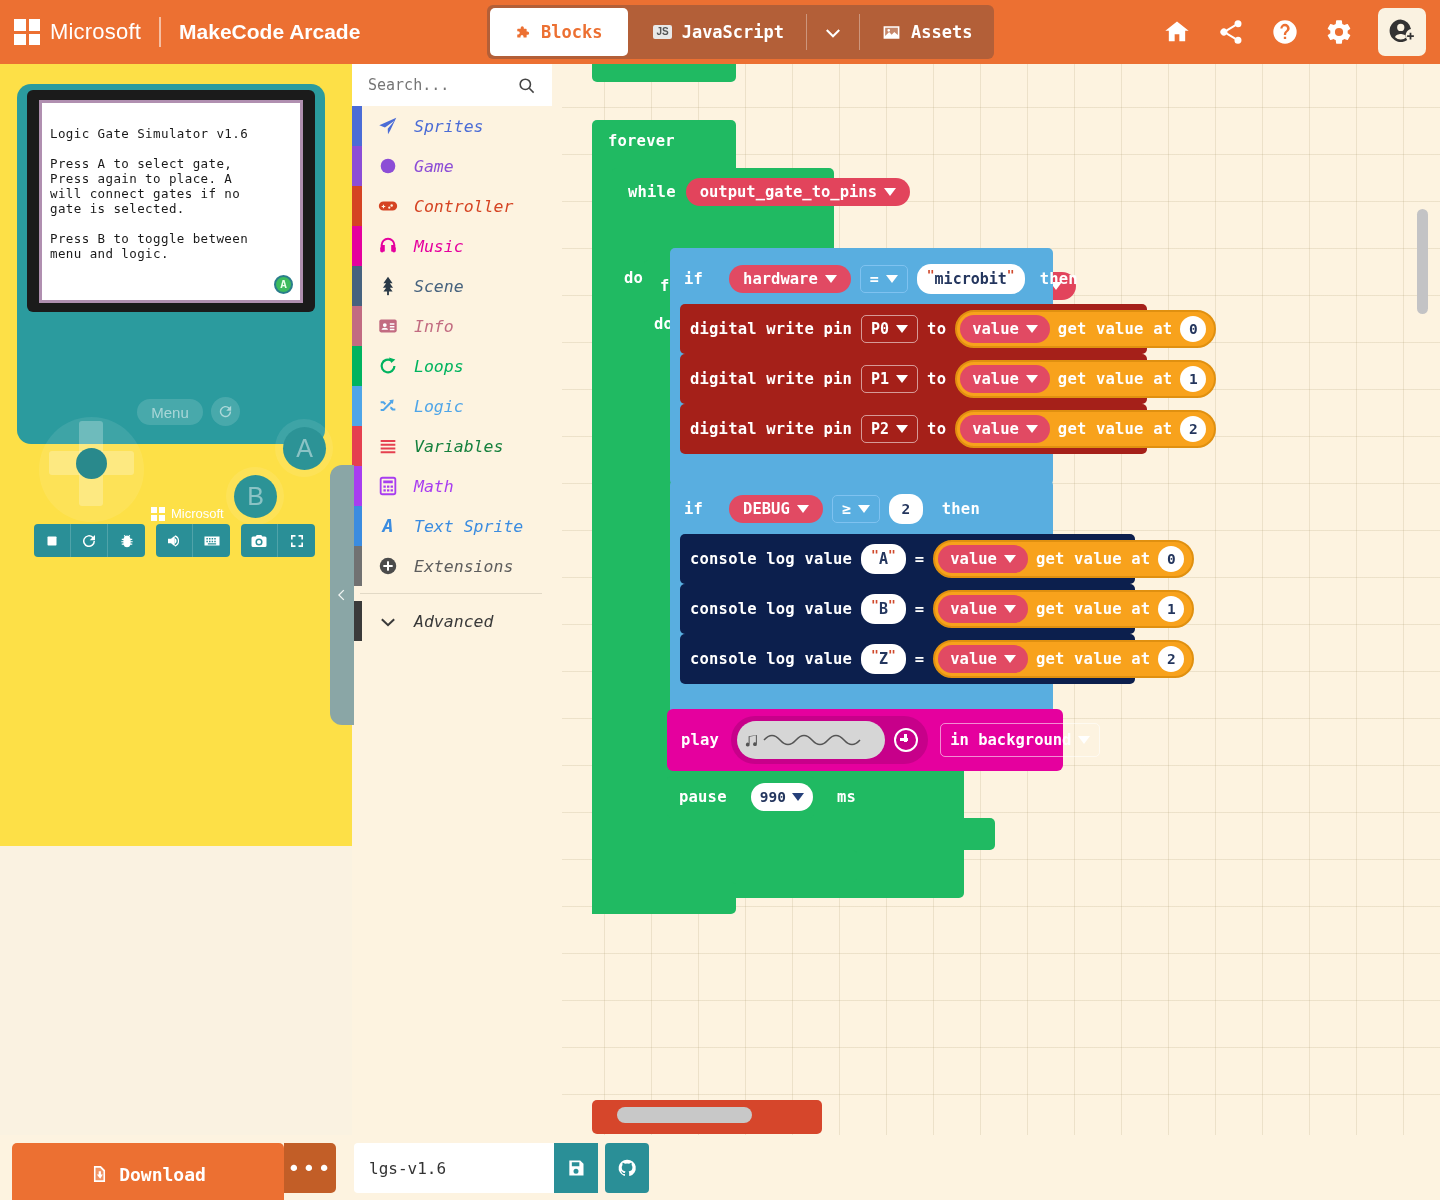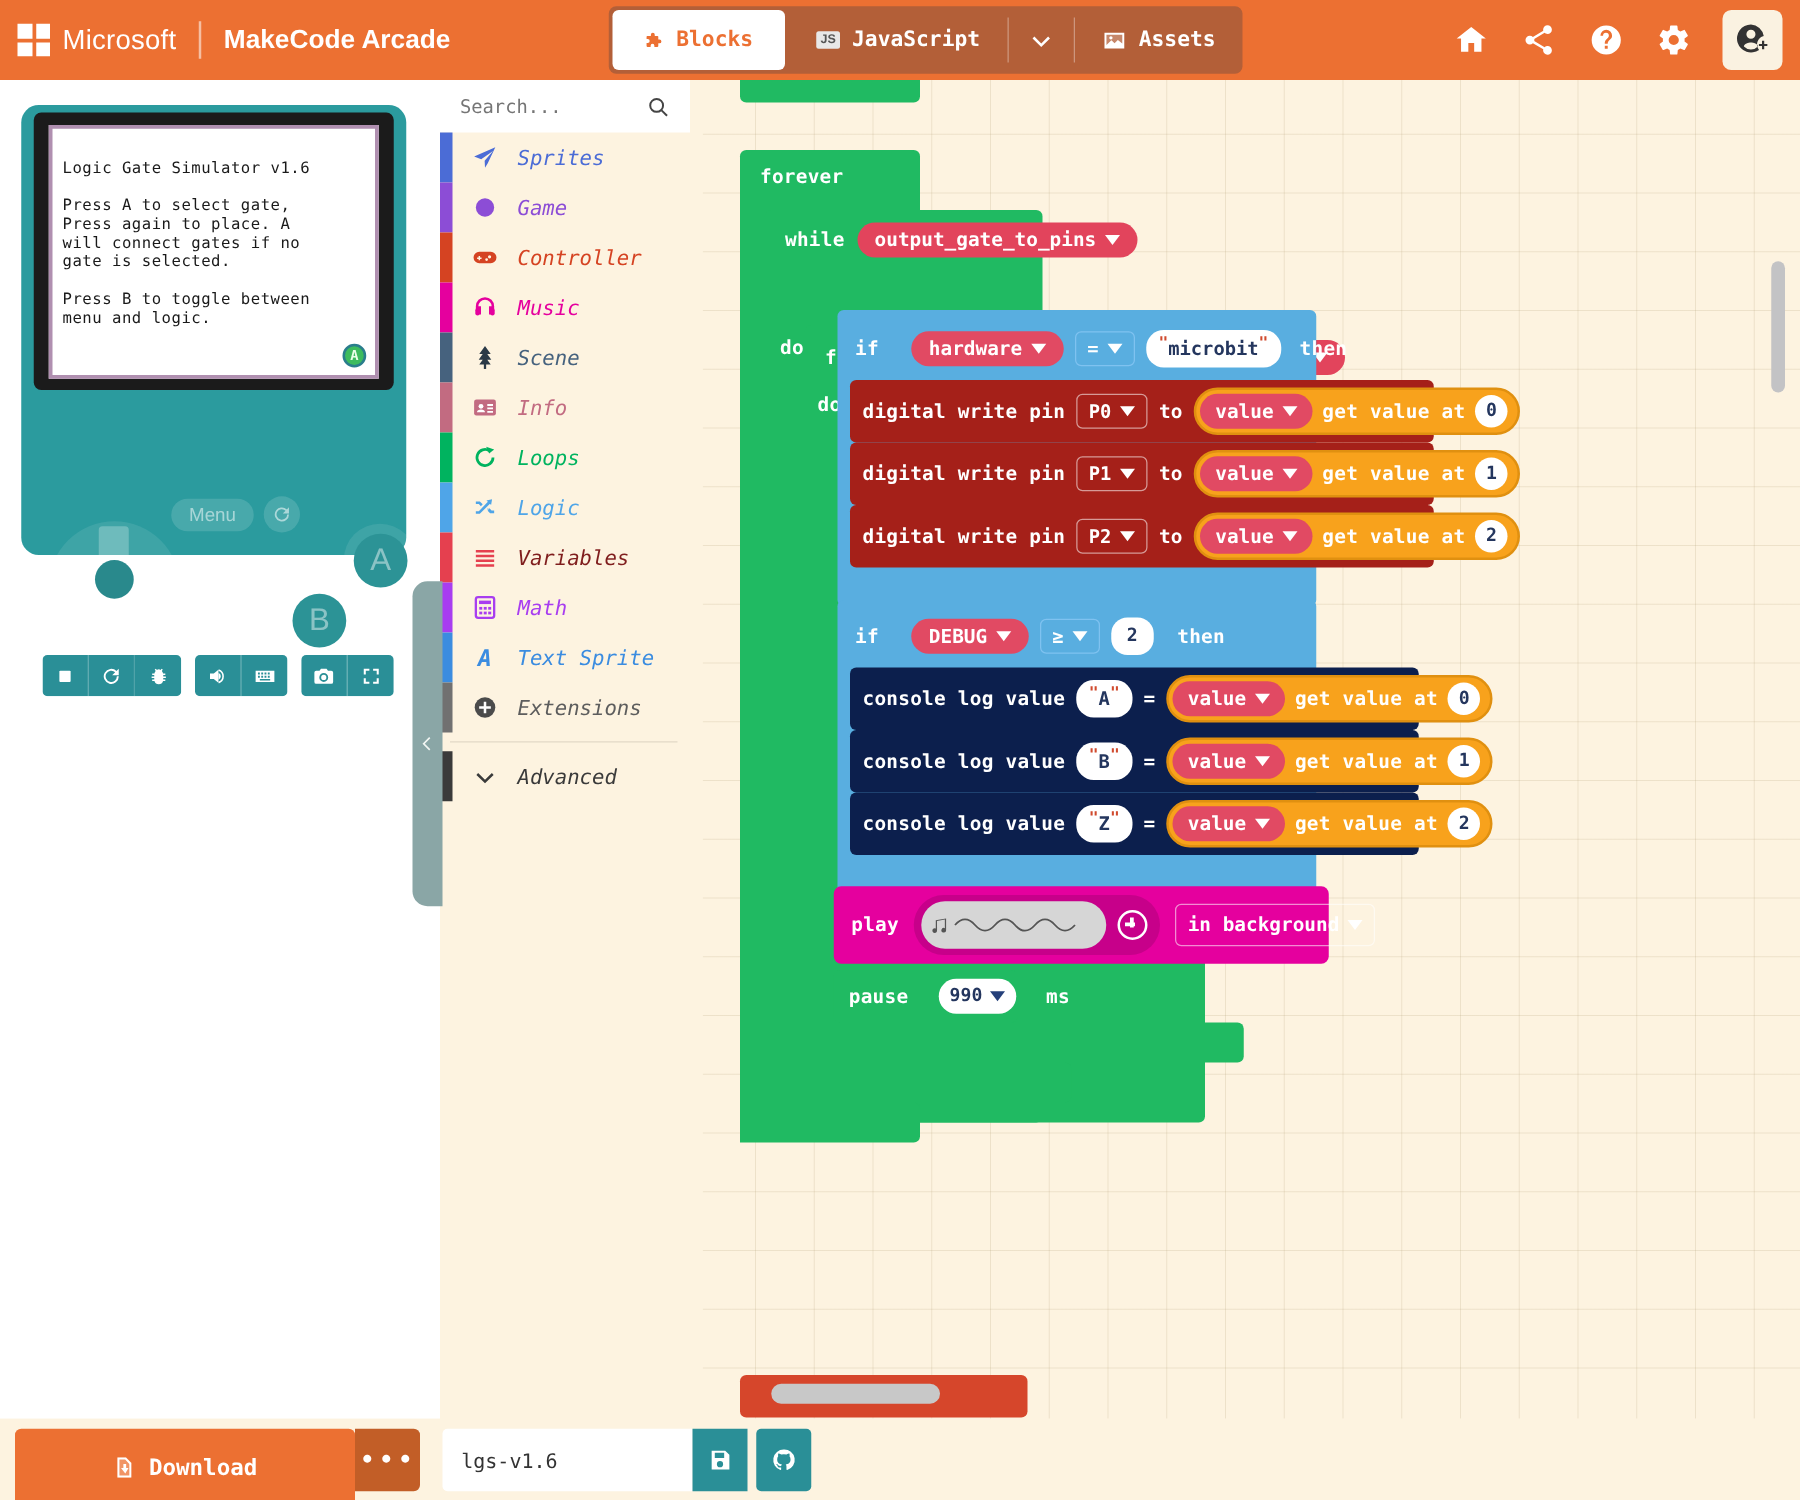--- a/index.html
+++ b/index.html
@@ -48,22 +48,22 @@
   .header-right { position:absolute; right:14px; top:0; height:64px;
     display:flex; align-items:center; gap:24px; }
   .hicon { width:30px; height:30px; color:#fff; display:flex;
     align-items:center; justify-content:center; cursor:pointer; }
   .hicon svg { width:28px; height:28px; fill:#fff; }
   .avatar-btn { width:48px; height:48px; background:#faf2e1; border-radius:7px;
     display:flex; align-items:center; justify-content:center; cursor:pointer; }
   .avatar-btn svg { width:30px; height:30px; fill:#333; }
 
   
-  .sim-panel { position:absolute; left:0; top:64px; width:352px; height:1071px;
-    background:#ffffff; }
+  .sim-panel { position:absolute; left:0; top:64px; width:352px; height:782px;
+    background:#fde047; }
   .sim-device { position:absolute; left:17px; top:20px; width:308px; height:360px;
     background:#2b9b9e; border-radius:14px; }
   .sim-screen-frame { position:absolute; left:10px; top:6px; width:288px; height:222px;
     background:#1b1b1b; border-radius:6px; }
   .sim-screen { position:absolute; left:12px; top:10px; width:264px; height:203px;
     background:#fff; border:3px solid #b08fb0; }
   .sim-text { position:absolute; left:8px; top:23px; width:252px;
     font-family:"DejaVu Sans Mono", monospace; font-size:12.5px;
     line-height:15px; color:#1a1a1a; white-space:pre-wrap; letter-spacing:.4px;}
   .sim-badge { position:absolute; right:7px; bottom:6px; width:19px; height:19px;
@@ -466,21 +466,21 @@
         <div class="clabel" style="color:#4fa5e8">Logic</div>
       </div>
 
       <div class="cat">
         <div class="stripe" style="background:#e5404f"></div>
         <div class="cicon">
           <svg viewBox="0 0 24 24">
               <path fill="#e5404f" d="M4 5.5h16v2.2H4zM4 9.6h16v2.2H4zM4 13.7h16v2.2H4zM4 17.8h16V20H4z"></path>
             </svg>
         </div>
-        <div class="clabel" style="color:#7f1d1d">Variables</div>
+        <div class="clabel" style="color:#15803d">Variables</div>
       </div>
 
       <div class="cat">
         <div class="stripe" style="background:#a83df0"></div>
         <div class="cicon">
           <svg viewBox="0 0 24 24">
               <rect x="4" y="3" width="16" height="18" rx="2" fill="none" stroke="#a83df0" stroke-width="2"></rect>
               <rect x="6.8" y="6" width="10.4" height="3" fill="#a83df0"></rect>
               <rect x="7" y="11.5" width="2.6" height="2.4" fill="#a83df0"></rect>
               <rect x="10.9" y="11.5" width="2.6" height="2.4" fill="#a83df0"></rect>

